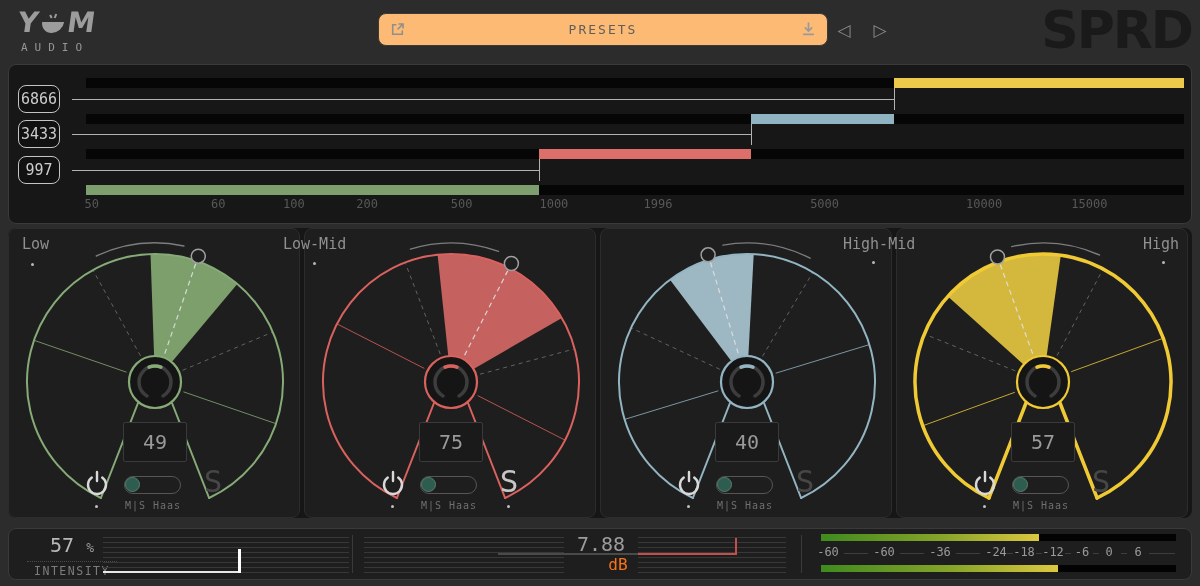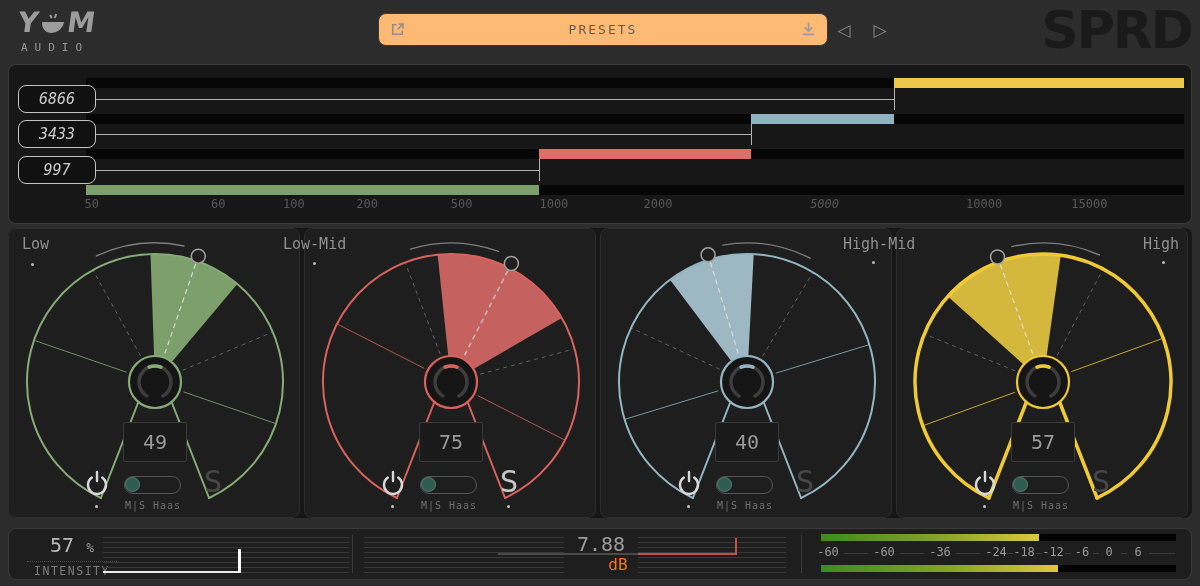--- a/index.html
+++ b/index.html
@@ -23,23 +23,23 @@
   .presets-label { flex:1; text-align:center; color:#5e5e5e; font-size:13px; letter-spacing:2px; }
   .nav-arrow { position:absolute; top:18px; width:24px; height:24px; color:#8a8a8a;
     font-size:17px; text-align:center; line-height:24px;
     font-family:"DejaVu Sans","Liberation Sans",sans-serif; cursor:default; }
   .sprd-logo { position:absolute; right:8px; top:0px; color:#1a1a1a;
     font-family:"DejaVu Sans","Liberation Sans",sans-serif; font-weight:900;
     font-size:52px; letter-spacing:-2px; line-height:60px; }
   
   .spectrum { position:absolute; left:8px; top:64px; width:1184px; height:160px;
     background:#171717; border:1px solid #3a3a3a; border-radius:8px; }
-  .sp-chip { position:absolute; left:9px; width:78px; height:28px; background:#111;
+  .sp-chip { position:absolute; left:9px; width:42px; height:28px; background:#111;
     border:1.5px solid #c4c4c4; border-radius:8px; color:#cccccc; font-size:15px;
-    display:flex; align-items:center; justify-content:center; z-index:3;font-style:italic; }
+    display:flex; align-items:center; justify-content:center; z-index:3; }
   .sp-line { position:absolute; height:1px; background:#b2b2b2; z-index:2; }
   .sp-tick { position:absolute; width:1px; height:22px; background:#b2b2b2; z-index:2; }
   .sp-axis { position:absolute; top:132px; transform:translateX(-50%); color:#585858; font-size:12px; }
   
   .bands-row { position:absolute; left:0; top:228px; width:1088px; height:292px; }
   .bands-bg { position:absolute; left:8px; top:0; width:1184px; height:290px; background:#161616; border-radius:8px; }
   .band-panel { position:absolute; top:0; width:292px; height:290px;
     background:#1e1e1e; border:1px solid #2c2c2c; border-radius:8px; }
   .band-label { position:absolute; top:7px; color:#909090; font-size:15px; z-index:4; }
   .band-dot { position:absolute; width:3px; height:3px; border-radius:50%; background:#b8b8b8; z-index:4; }
@@ -125,22 +125,22 @@
     <div class="sp-tick" style="left: 742px; top: 58px;"></div>
     <div class="sp-chip" style="top: 91px;">997</div>
     <div class="sp-line" style="left: 63px; top: 105px; width: 467px;"></div>
     <div class="sp-tick" style="left: 530px; top: 94px;"></div>
     <div class="sp-axis" style="left: 7%;">50</div>
     <div class="sp-axis" style="left: 17.7%;">60</div>
     <div class="sp-axis" style="left: 24.1%;">100</div>
     <div class="sp-axis" style="left: 30.3%;">200</div>
     <div class="sp-axis" style="left: 38.3%;">500</div>
     <div class="sp-axis" style="left: 46.1%;">1000</div>
-    <div class="sp-axis" style="left: 54.9%;">2000</div>
-    <div class="sp-axis" style="left: 69%; font-style: italic;">5000</div>
+    <div class="sp-axis" style="left: 54.9%;">1996</div>
+    <div class="sp-axis" style="left: 69%;">5000</div>
     <div class="sp-axis" style="left: 82.5%;">10000</div>
     <div class="sp-axis" style="left: 91.4%;">15000</div>
     <div class="sp-axis" style="left: 95.9%; margin-top: 36px;">18000</div>
   </section>
 
 <section class="bands-row" id="bandsRow">
   <div class="bands-bg"></div>
 <div class="band-label" style="left: 22px;">Low</div>
     <div class="band-dot" style="left: 31px; top: 35px;"></div>
     <div class="band-panel" style="left: 8px;">

